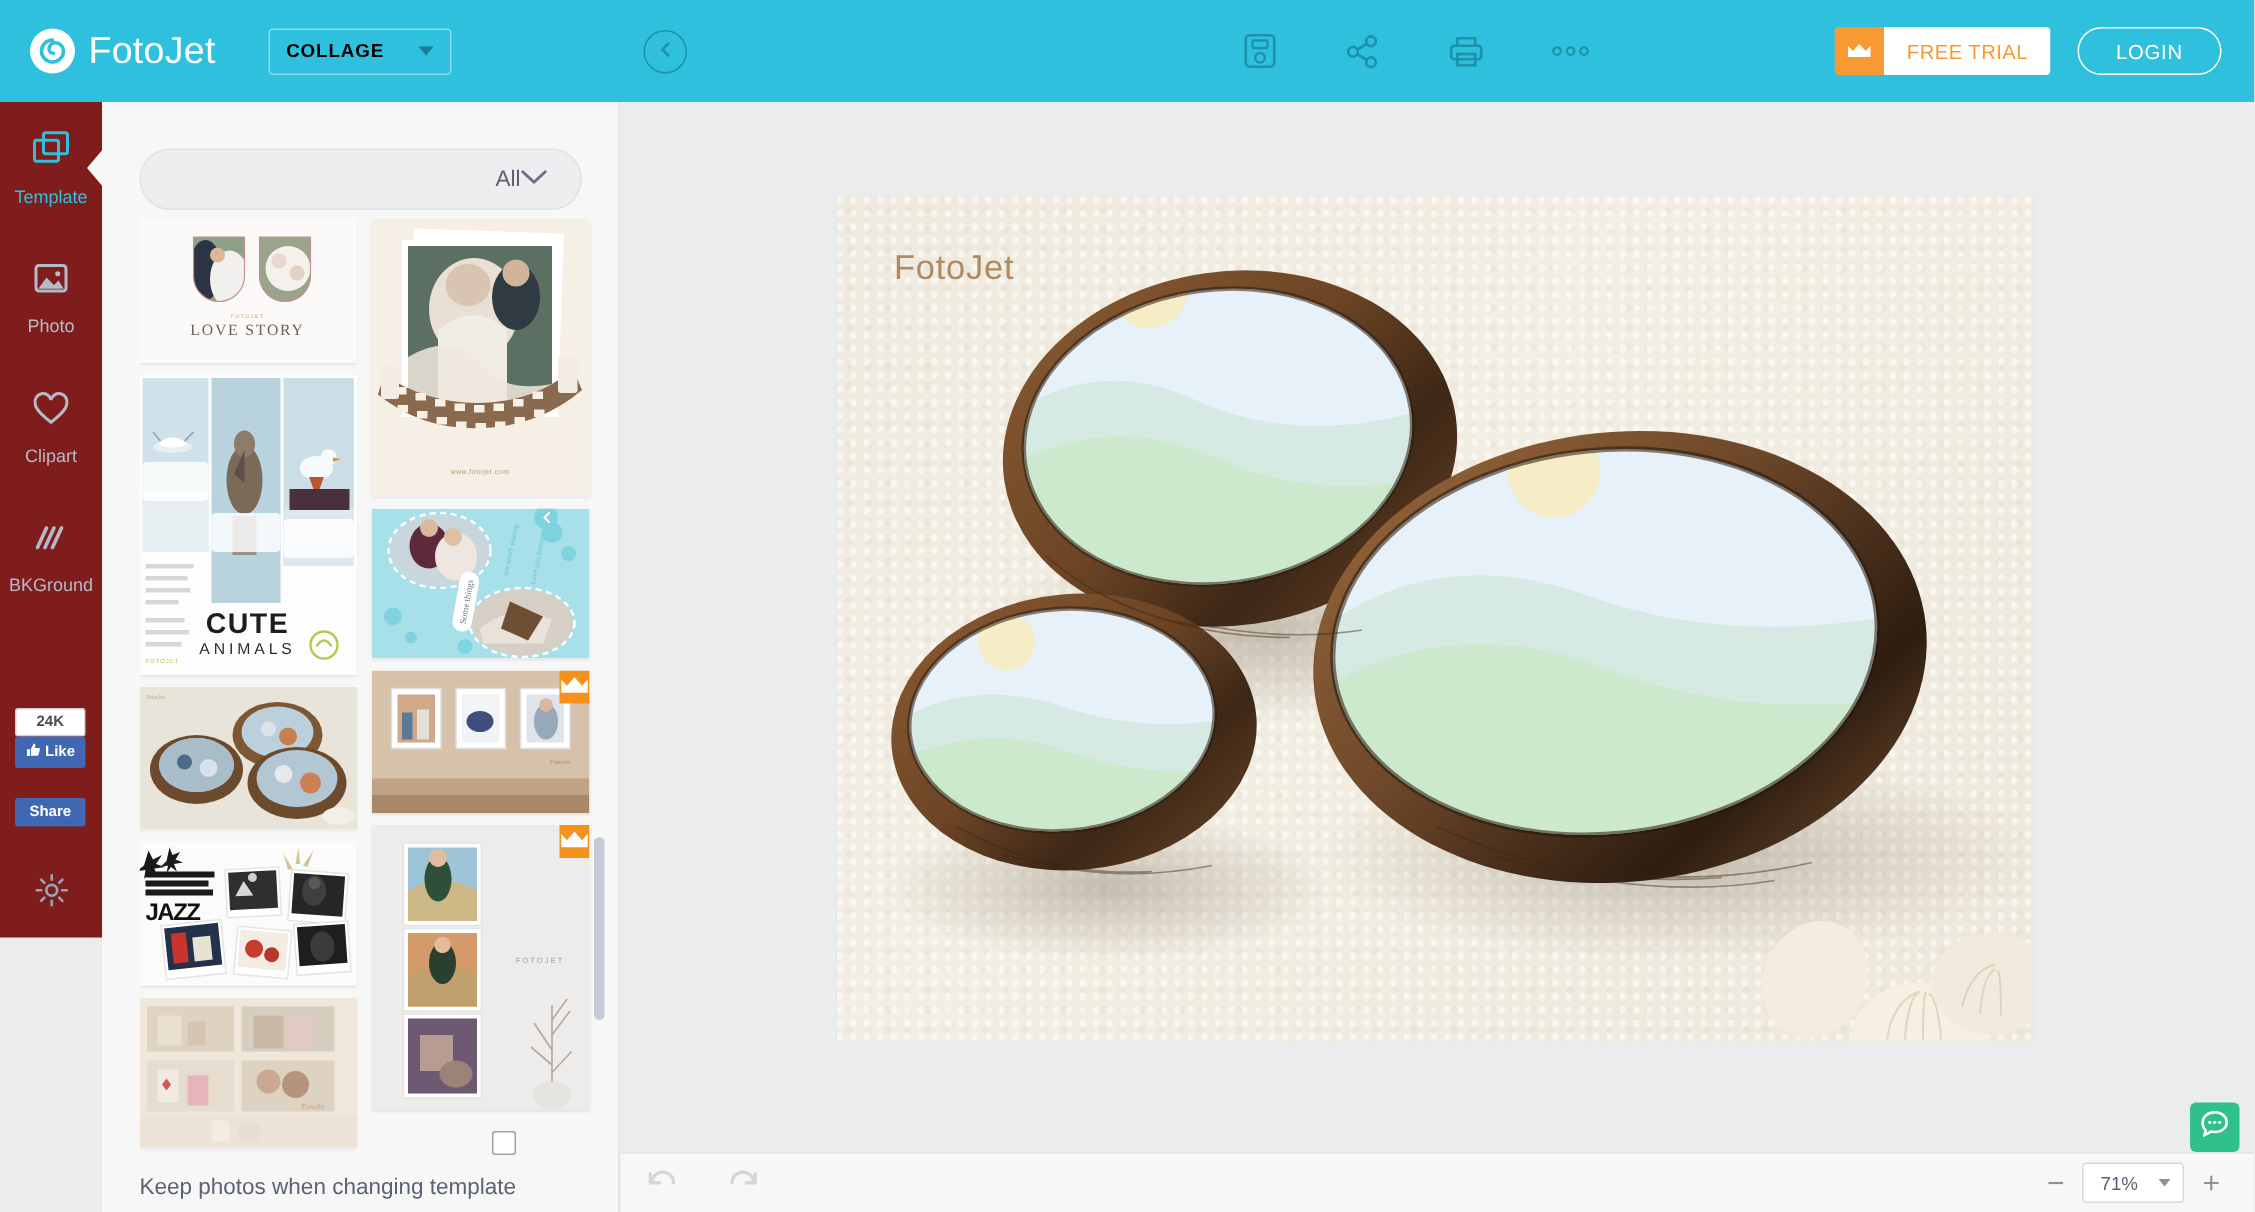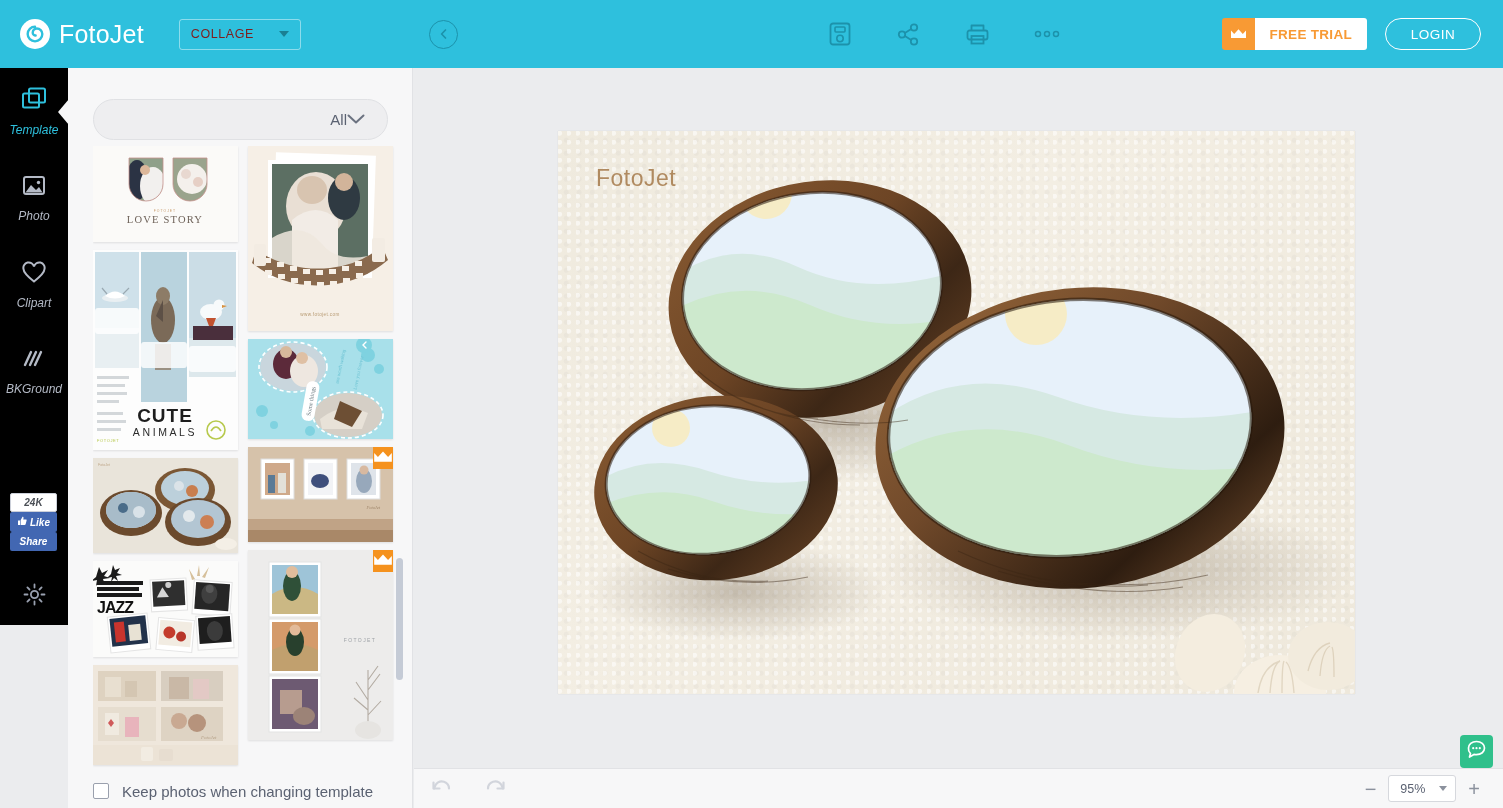--- a/index.html
+++ b/index.html
@@ -25,21 +25,21 @@
     color: #fff; font-size: 25px; font-weight: 500; margin-left: 9px;
     letter-spacing: .2px;
   }
   .collage-select {
     margin-left: 35px; height: 31px; min-width: 122px;
     border: 1px solid rgba(255,255,255,.45); border-radius: 3px;
     display: flex; align-items: center; justify-content: space-between;
     padding: 0 11px; cursor: pointer;
   }
   .collage-select .lbl {
-    color: #7f1d1d; font-size: 12.5px; font-weight: normal; letter-spacing: .6px;
+    color: #000000; font-size: 12.5px; font-weight: bold; letter-spacing: .6px;
   }
   .caret-down {
     width: 0; height: 0; border-left: 5px solid transparent;
     border-right: 5px solid transparent; border-top: 6px solid #1a7f93;
     margin-left: 14px;
   }
   .back-btn {
     position: absolute; left: 429px; top: 20px;
     width: 29px; height: 29px; border-radius: 50%;
     border: 1.6px solid #1c92ab; display: flex; align-items: center;
@@ -56,34 +56,33 @@
   }
   .trial-btn {
     height: 32px; display: flex; align-items: stretch;
     border-radius: 3px; overflow: hidden; cursor: pointer;
   }
   .trial-crown {
     background: #f89a34; width: 33px; display: flex;
     align-items: center; justify-content: center;
   }
   .trial-label {
-    background: #fff; color: #f89a34; font-size: 13.5px; font-weight: bold;
+    background: #fff; color: #f89a34; font-size: 13.5px; font-weight: normal;
     display: flex; align-items: center; padding: 0 15px; letter-spacing: .3px;
   }
   .login-btn {
     height: 32px; min-width: 96px; border: 1.6px solid #fff; border-radius: 16px;
     color: #fff; font-size: 13.5px; font-weight: normal; letter-spacing: .5px;
     display: flex; align-items: center; justify-content: center; cursor: pointer;
   }
 
   
   .rail {
     position: absolute; left: 0; top: 68px; width: 68px; height: 557px;
-    background: #000000;
-    font-style: italic;
+    background: #7f1d1d;
   }
   .rail-item {
     height: 87px; display: flex; flex-direction: column;
     align-items: center; justify-content: center; cursor: pointer;
     position: relative;
   }
   .rail-item .rlabel {
     font-size: 12px; color: #b4bac6; margin-top: 7px;
   }
   .rail-item.active .rlabel { color: #2ec0dd; }
@@ -99,21 +98,21 @@
   }
   .fb-count {
     background: #fff; border: 1px solid #ccd0d9; color: #4b4f56;
     font-weight: bold; padding: 3px 0; border-radius: 2px;
   }
   .fb-like, .fb-share {
     background: #4267b2; color: #fff; font-weight: bold;
     padding: 4px 0; border-radius: 2px; cursor: pointer;
     display: flex; align-items: center; justify-content: center; gap: 3px;
   }
-  .fb-share { margin-top: 0; }
+  .fb-share { margin-top: 20px; }
   .gear-wrap {
     position: absolute; left: 0; bottom: 14px; width: 68px;
     display: flex; justify-content: center; cursor: pointer;
   }
 
   
   .panel {
     position: absolute; left: 68px; top: 68px; width: 345px; height: 740px;
     background: #f7f7f8; border-right: 1px solid #e1e2e5;
   }
@@ -145,21 +144,21 @@
   }
   .scrollbar-track {
     position: absolute; right: 9px; top: 78px; width: 7px; height: 672px;
   }
   .scrollbar-thumb {
     position: absolute; left: 0; top: 412px; width: 7px; height: 122px;
     background: #c5cbd6; border-radius: 4px; cursor: pointer;
   }
   .keep-row {
     position: absolute; left: 25px; bottom: 8px;
-    display: flex; align-items: flex-start; gap: 13px; cursor: pointer;
+    display: flex; align-items: flex-end; gap: 13px; cursor: pointer; flex-direction: column;
   }
   .cbox {
     width: 16px; height: 16px; border: 1.6px solid #9aa0ad;
     border-radius: 2px; background: #fff;
   }
   .keep-label { font-size: 15px; color: #5b6272; }
 
   
   .stage {
     position: absolute; left: 414px; top: 68px; width: 1089px; height: 700px;
@@ -782,20 +781,20 @@
           <path d="M18 10.5C16.5 4.5 12 2.5 8 3.8c-3.5 1.2-5 4-5 6.7" fill="none" stroke="#d2d5dc" stroke-width="2.2" stroke-linecap="round"></path>
           <path d="M18.5 4.5v6h-6" fill="none" stroke="#d2d5dc" stroke-width="2.2" stroke-linecap="round" stroke-linejoin="round"></path>
         </svg>
       </span>
     </div>
 
 
     <div class="bb-zoom">
       <span class="zminus">−</span>
       <div class="zoom-box">
-        <span class="zoom-val">95%</span>
+        <span class="zoom-val">71%</span>
         <span class="caret-sm"></span>
       </div>
       <span class="zplus">+</span>
     </div>
   </div>
 
 </div>
 
 </body></html>

